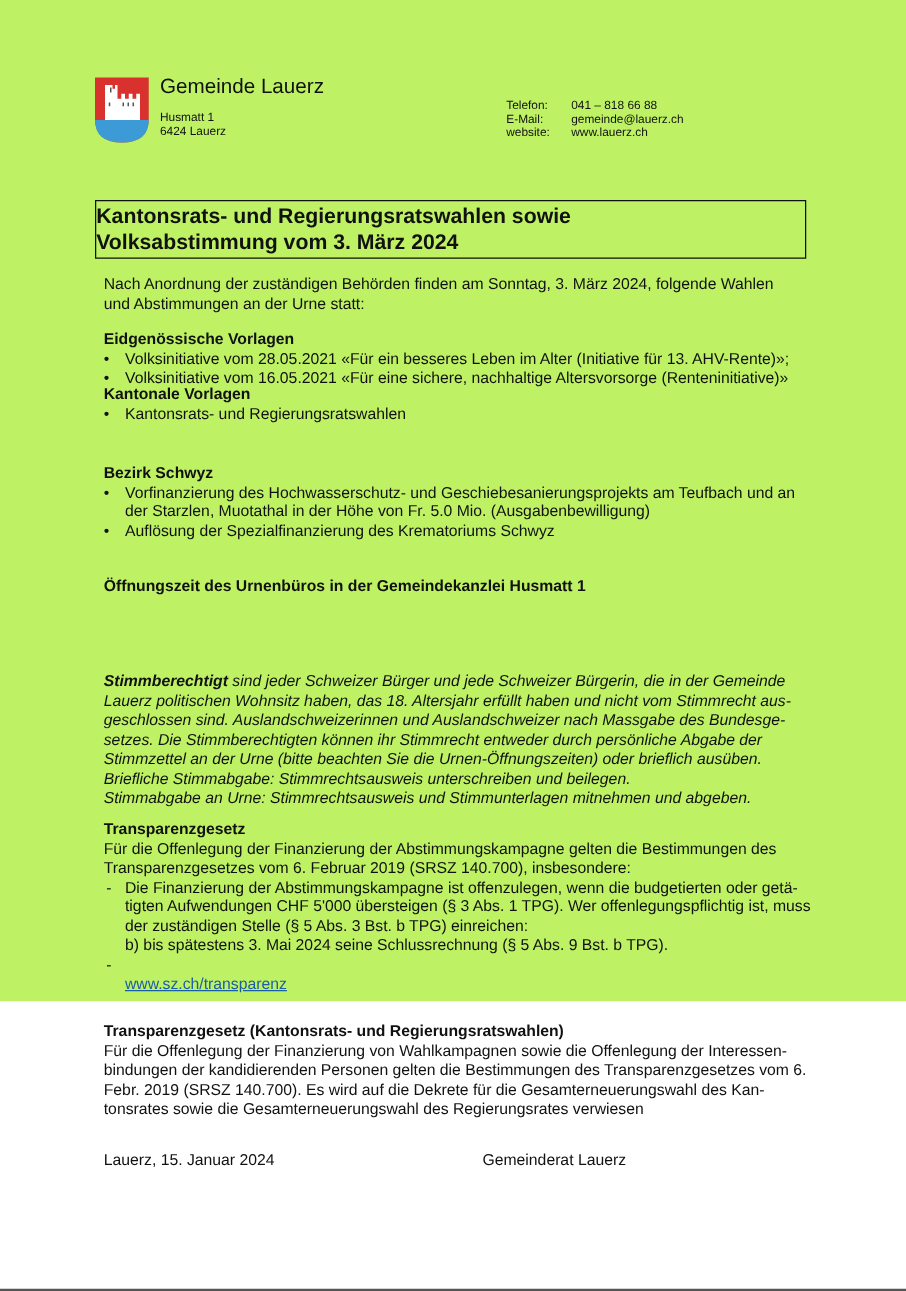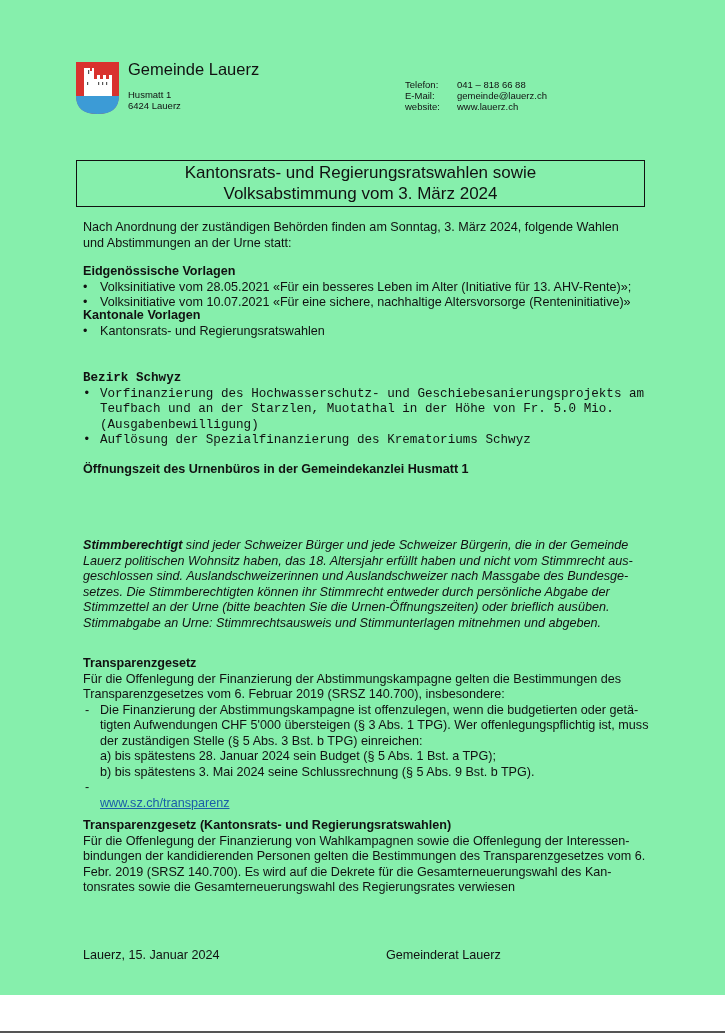--- a/index.html
+++ b/index.html
@@ -1,35 +1,35 @@
 <!DOCTYPE html>
 <html><head>
 <meta charset="utf-8">
 <style>
   html, body { margin: 0; padding: 0; background: #ffffff; }
   body {
     width: 725px; height: 1033px; position: relative; overflow: hidden;
     font-family: "Liberation Sans", sans-serif; color: #111111;
   }
-  .page { position: absolute; left: 0; top: 0; width: 725px; height: 995px; background: #86efac; }
+  .page { position: absolute; left: 0; top: 0; width: 725px; height: 801px; background: #bef264; }
   .page-bottom-edge { position: absolute; left: 0; top: 1031px; width: 725px; height: 2px; background: #555555; }
 
   
   .crest { position: absolute; left: 75px; top: 61px; width: 45px; height: 54px; }
   .org-name { position: absolute; left: 128px; top: 60px; font-size: 16.5px; color: #111; white-space: nowrap; }
   .org-addr { position: absolute; left: 128px; top: 89px; font-size: 9.5px; line-height: 11px; color: #111; }
   .contact { position: absolute; left: 405px; top: 79px; font-size: 9.5px; line-height: 11px; }
   .contact-row { display: flex; }
   .contact-label { width: 52px; }
 
   
   .title-box {
     position: absolute; left: 76px; top: 160px; width: 567px; height: 44px;
-    border: 1.5px solid #111; text-align: center;
-    font-weight: normal; font-size: 17px; line-height: 21px; padding-top: 1px;
+    border: 1.5px solid #111; 
+    font-weight: bold; font-size: 17px; line-height: 21px; padding-top: 1px;
   }
 
   .body-text { position: absolute; left: 83px; width: 570px; font-size: 12.6px; line-height: 15.5px; }
   .body-text p { margin: 0; }
   .h { font-weight: bold; }
   .bullet-row { display: flex; }
   .bullet { width: 17px; flex: none; padding-left: 0; }
   .bullet-text { flex: 1; }
   .dash-row { display: flex; }
   .dash { width: 17px; flex: none; padding-left: 2px; box-sizing: border-box; }
@@ -85,71 +85,71 @@
   </div>
 
   <div class="body-text" style="top:264px; width:580px;">
     <p class="h">Eidgenössische Vorlagen</p>
     <div class="bullet-row nowrap">
       <span class="bullet">•</span>
       <span class="bullet-text">Volksinitiative vom 28.05.2021 «Für ein besseres Leben im Alter (Initiative für 13. AHV-Rente)»;</span>
     </div>
     <div class="bullet-row nowrap">
       <span class="bullet">•</span>
-      <span class="bullet-text">Volksinitiative vom 10.07.2021 «Für eine sichere, nachhaltige Altersvorsorge (Renteninitiative)»</span>
+      <span class="bullet-text">Volksinitiative vom 16.05.2021 «Für eine sichere, nachhaltige Altersvorsorge (Renteninitiative)»</span>
     </div>
   </div>
 
   <div class="body-text" style="top:308px;">
     <p class="h">Kantonale Vorlagen</p>
     <div class="bullet-row">
       <span class="bullet">•</span>
       <span class="bullet-text">Kantonsrats- und Regierungsratswahlen</span>
     </div>
   </div>
 
-  <div class="body-text" style="top:371px;font-family:Liberation Mono, monospace;">
+  <div class="body-text" style="top:371px;">
     <p class="h">Bezirk Schwyz</p>
     <div class="bullet-row">
       <span class="bullet">•</span>
       <span class="bullet-text">Vorfinanzierung des Hochwasserschutz- und Geschiebesanierungsprojekts am Teufbach und an der Starzlen, Muotathal in der Höhe von Fr. 5.0 Mio. (Ausgabenbewilligung)</span>
     </div>
     <div class="bullet-row">
       <span class="bullet">•</span>
       <span class="bullet-text">Auflösung der Spezialfinanzierung des Krematoriums Schwyz</span>
     </div>
   </div>
 
   <div class="body-text" style="top:462px;">
     <p class="h">Öffnungszeit des Urnenbüros in der Gemeindekanzlei Husmatt 1</p>
   </div>
 
   <div class="body-text" style="top:538px;font-style:italic;">
     <p><span class="h">Stimmberechtigt</span><span> sind jeder Schweizer Bürger und jede Schweizer Bürgerin, die in der Gemeinde Lauerz politischen Wohnsitz haben, das 18. Altersjahr erfüllt haben und nicht vom Stimmrecht aus­geschlossen sind. Auslandschweizerinnen und Auslandschweizer nach Massgabe des Bundesge­setzes. Die Stimmberechtigten können ihr Stimmrecht entweder durch persönliche Abgabe der Stimmzettel an der Urne (bitte beachten Sie die Urnen-Öffnungszeiten) oder brieflich ausüben.</span></p>
+    <p>Briefliche Stimmabgabe: Stimmrechtsausweis unterschreiben und beilegen.</p>
     <p>Stimmabgabe an Urne: Stimmrechtsausweis und Stimmunterlagen mitnehmen und abgeben.</p>
   </div>
 
   <div class="body-text" style="top:656px;">
     <p class="h">Transparenzgesetz</p>
     <p>Für die Offenlegung der Finanzierung der Abstimmungskampagne gelten die Bestimmungen des Transparenzgesetzes vom 6. Februar 2019 (SRSZ 140.700), insbesondere:</p>
     <div class="dash-row">
       <span class="dash">-</span>
       <span>Die Finanzierung der Abstimmungskampagne ist offenzulegen, wenn die budgetierten oder getä­tigten Aufwendungen CHF 5'000 übersteigen (§ 3 Abs. 1 TPG). Wer offenlegungspflichtig ist, muss der zuständigen Stelle (§ 5 Abs. 3 Bst. b TPG) einreichen:</span>
     </div>
-    <p class="indent">a) bis spätestens 28. Januar 2024 sein Budget (§ 5 Abs. 1 Bst. a TPG);</p>
     <p class="indent">b) bis spätestens 3. Mai 2024 seine Schlussrechnung (§ 5 Abs. 9 Bst. b TPG).</p>
     <div class="dash-row">
       <span class="dash">-</span>
     </div>
     <p class="indent"><span class="link">www.sz.ch/transparenz</span></p>
   </div>
 
   <div class="body-text" style="top:818px;">
     <p class="h">Transparenzgesetz (Kantonsrats- und Regierungsratswahlen)</p>
     <p>Für die Offenlegung der Finanzierung von Wahlkampagnen sowie die Offenlegung der Interessen­bindungen der kandidierenden Personen gelten die Bestimmungen des Transparenzgesetzes vom 6. Febr. 2019 (SRSZ 140.700). Es wird auf die Dekrete für die Gesamterneuerungswahl des Kan­tonsrates sowie die Gesamterneuerungswahl des Regierungsrates verwiesen</p>
   </div>
 
-  <div class="body-text" style="top:921px;margin-top:27px;">
+  <div class="body-text" style="top:921px;">
     <span>Lauerz, 15. Januar 2024</span>
     <span style="position:absolute; left:303px; top:0;">Gemeinderat Lauerz</span>
   </div>
 </div>
 <div class="page-bottom-edge"></div>
 
 </body></html>

